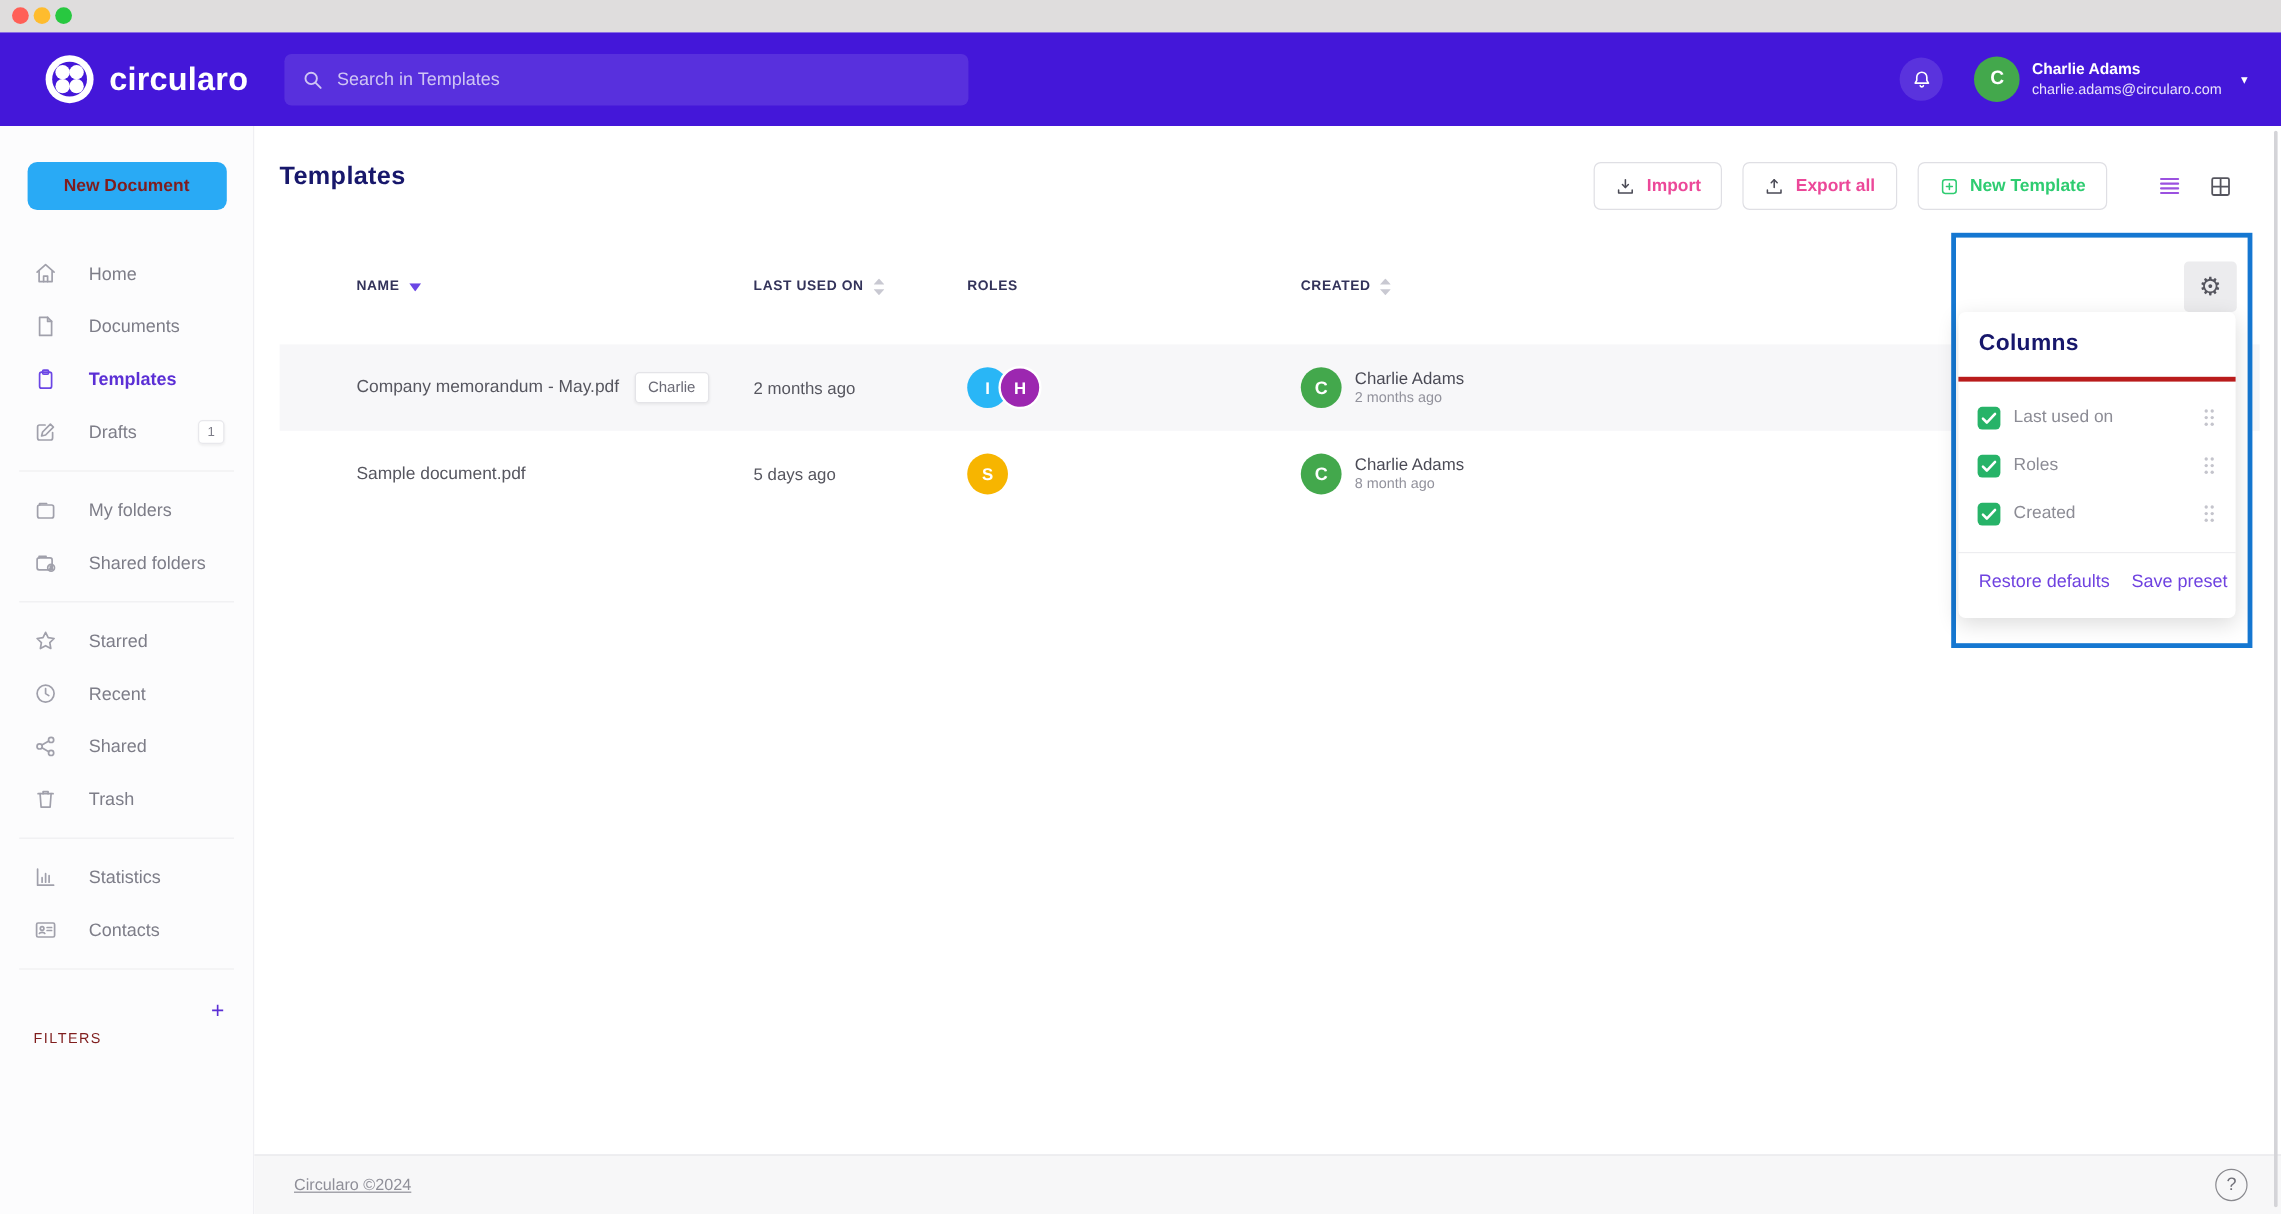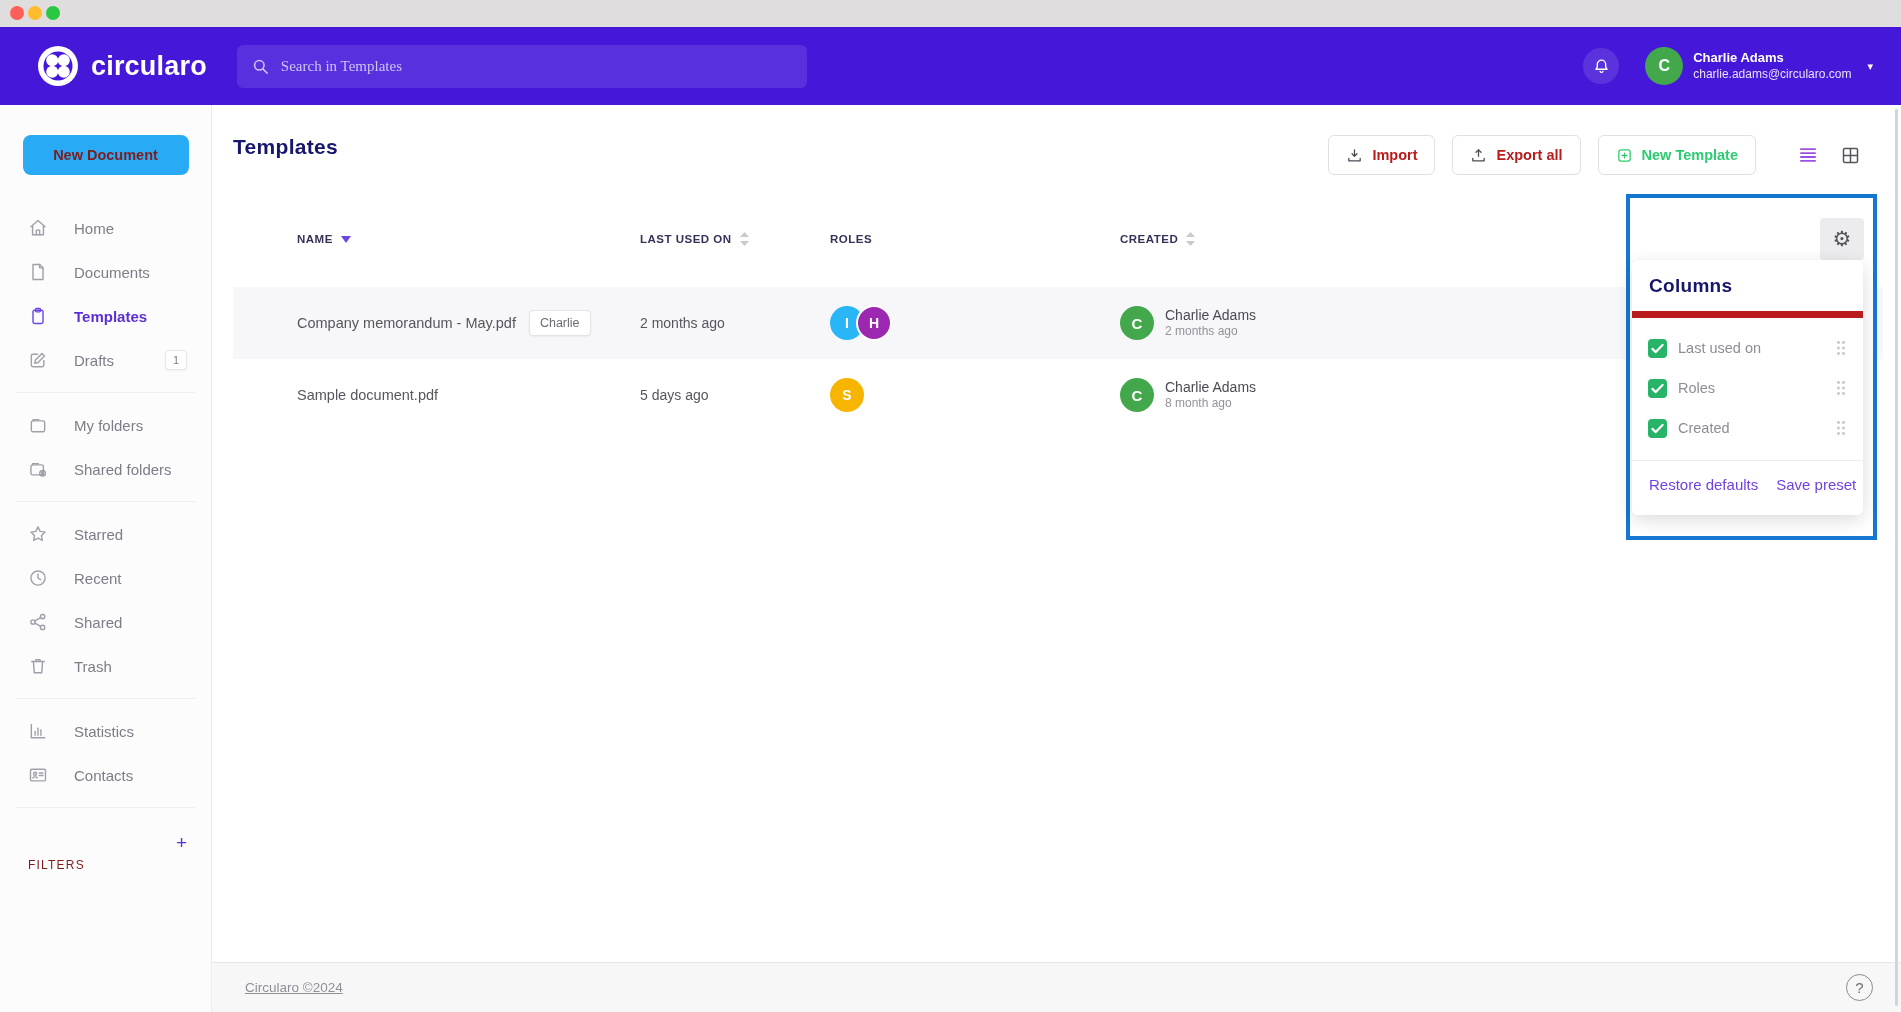--- a/index.html
+++ b/index.html
@@ -14,21 +14,21 @@
   .tl-green { left:46px; background:#28c840; }
 
   
   .appbar { position:absolute; left:0; top:27px; width:100%; height:78px; background:#4417d9;
     display:flex; align-items:center; padding:0 28px 0 36px; }
   .brand { display:flex; align-items:center; gap:11px; }
   .brand-name { color:#fff; font-size:27px; font-weight:bold; letter-spacing:.2px; }
   .searchbar { margin-left:30px; width:570px; height:43px; background:rgba(255,255,255,.11);
     border-radius:6px; display:flex; align-items:center; padding:0 14px; gap:11px; }
   .searchbar input { flex:1; background:transparent; border:none; outline:none; color:#fff;
-    font-size:15px; font-family:Liberation Serif, serif; }
+    font-size:15px; font-family:Liberation Sans, sans-serif; }
   .searchbar input::placeholder { color:#cfc5f4; opacity:1; }
   .bell-btn { margin-left:auto; width:36px; height:36px; border-radius:50%;
     background:rgba(255,255,255,.12); display:flex; align-items:center; justify-content:center; cursor:pointer; }
   .user-cluster { display:flex; align-items:center; gap:10px; margin-left:26px; cursor:pointer; }
   .avatar { width:38px; height:38px; border-radius:50%; color:#fff; font-weight:bold; font-size:16px;
     display:flex; align-items:center; justify-content:center; }
   .user-texts { display:flex; flex-direction:column; line-height:1.25; }
   .user-name { color:#fff; font-size:13px; font-weight:bold; }
   .user-email { color:#e8e2fb; font-size:12px; }
   .caret { color:#fff; font-size:11px; margin-left:6px; }
@@ -53,28 +53,28 @@
   .filters-label { font-size:12px; color:#7f1d1d; letter-spacing:1.2px;margin-top:46px; }
   .filters-plus { margin-left:auto; color:#5b2fd5; font-size:19px; cursor:pointer; line-height:1; }
 
   
   .main { position:absolute; left:212px; top:105px; right:0; bottom:0; background:#fff; }
   .page-title { position:absolute; left:21px; top:30px; font-size:21px; font-weight:bold; color:#17176b;
     letter-spacing:.3px; }
   .toolbar { position:absolute; top:30px; right:40px; display:flex; align-items:center; gap:17px; }
   .tb-btn { height:40px; background:#fff; border:1px solid #dfdfe4; border-radius:6px;
     display:flex; align-items:center; gap:9px; padding:0 17px; font-size:14.5px; font-weight:bold;
-    color:#b91c1c; cursor:pointer; font-family:"Liberation Sans", sans-serif; }
+    color:#ec4899; cursor:pointer; font-family:"Liberation Sans", sans-serif; }
   .tb-btn.green { color:#2ecc71; }
   .view-toggles { display:flex; align-items:center; gap:21px; margin-left:24px; }
   .view-toggles svg { cursor:pointer; }
 
   
   .table { position:absolute; left:21px; right:18px; top:116px; }
-  .t-grid { display:grid; grid-template-columns:331px 178px 278px 1fr; align-items:center; padding-left:64px;gap:12px; }
+  .t-grid { display:grid; grid-template-columns:331px 178px 278px 1fr; align-items:center; padding-left:64px; }
   .t-head { height:36px; }
   .t-head .th { display:flex; align-items:center; gap:8px; font-size:11.5px; font-weight:bold;
     color:#33335a; letter-spacing:.5px; cursor:pointer; }
   .t-body { margin-top:30px; }
   .t-row { height:72px; cursor:pointer; }
   .t-row.shaded { background:#f7f7f9; }
   .cell-name { display:flex; align-items:center; gap:13px; font-size:14.5px; color:#56565f; }
   .locked-badge { border:1px solid #e4e4e8; background:#fff; box-shadow:0 1px 2px rgba(0,0,0,.05);
     border-radius:4px; padding:5px 10px; font-size:12.5px; color:#6a6a75; }
   .cell-time { font-size:14px; color:#56565f; }
@@ -99,21 +99,21 @@
 
   
   .popup-box { position:absolute; left:1626px; top:194px; width:251px; height:346px;
     border:4px solid #1577d1; background:#fff; z-index:9; }
   .gear-btn { position:absolute; top:20px; right:9px; width:44px; height:42px; background:#ececee;
     border-radius:4px; display:flex; align-items:center; justify-content:center; cursor:pointer;
     color:#55555e; font-size:21px; }
   .popup-card { position:absolute; left:2px; top:62px; width:231px; height:255px; background:#fff;
     border-radius:6px; box-shadow:0 5px 18px rgba(0,0,0,.14); }
   .popup-title { height:58px; display:flex; align-items:center; padding-left:17px; font-size:19px;
-    font-weight:bold; color:#17176b; border-bottom:7px solid #b91c1c; letter-spacing:.3px; }
+    font-weight:bold; color:#17176b; border-bottom:4px solid #b91c1c; letter-spacing:.3px; }
   .popup-items { padding-top:10px; }
   .popup-item { height:40px; display:flex; align-items:center; padding:0 16px; cursor:pointer; }
   .checkbox { width:19px; height:19px; border-radius:4px; background:#27b368; display:flex;
     align-items:center; justify-content:center; flex:none; }
   .popup-item-label { margin-left:11px; font-size:14.5px; color:#8c8c95; }
   .drag-handle { margin-left:auto; cursor:grab; display:flex; }
   .popup-divider { height:1px; background:#ededf0; margin-top:12px; }
   .popup-links { display:flex; align-items:center; gap:18px; padding:15px 0 0 17px; }
   .popup-link { font-size:15px; color:#6f42e0; cursor:pointer; }
 

